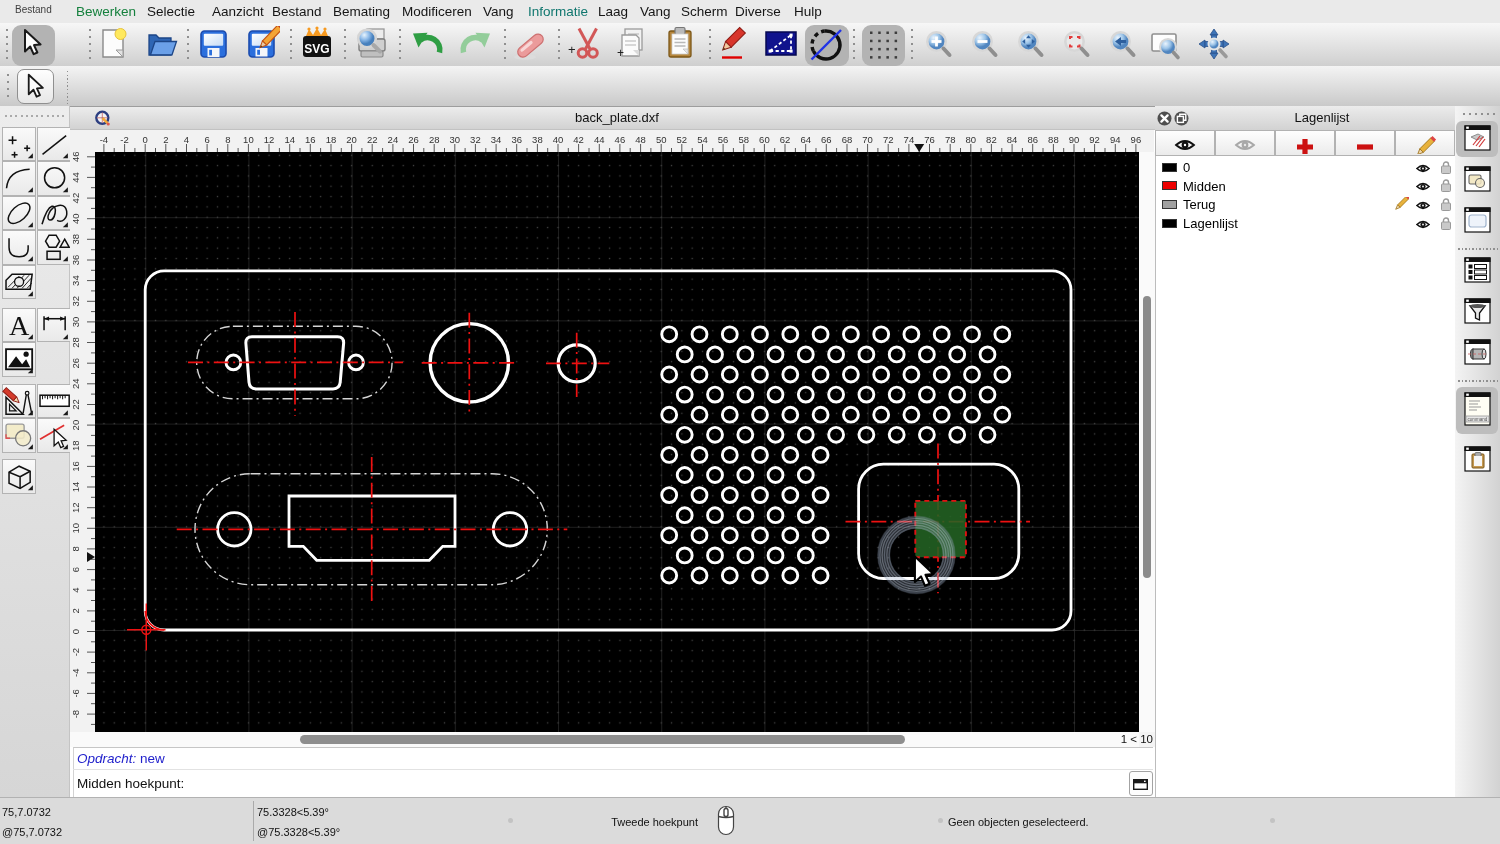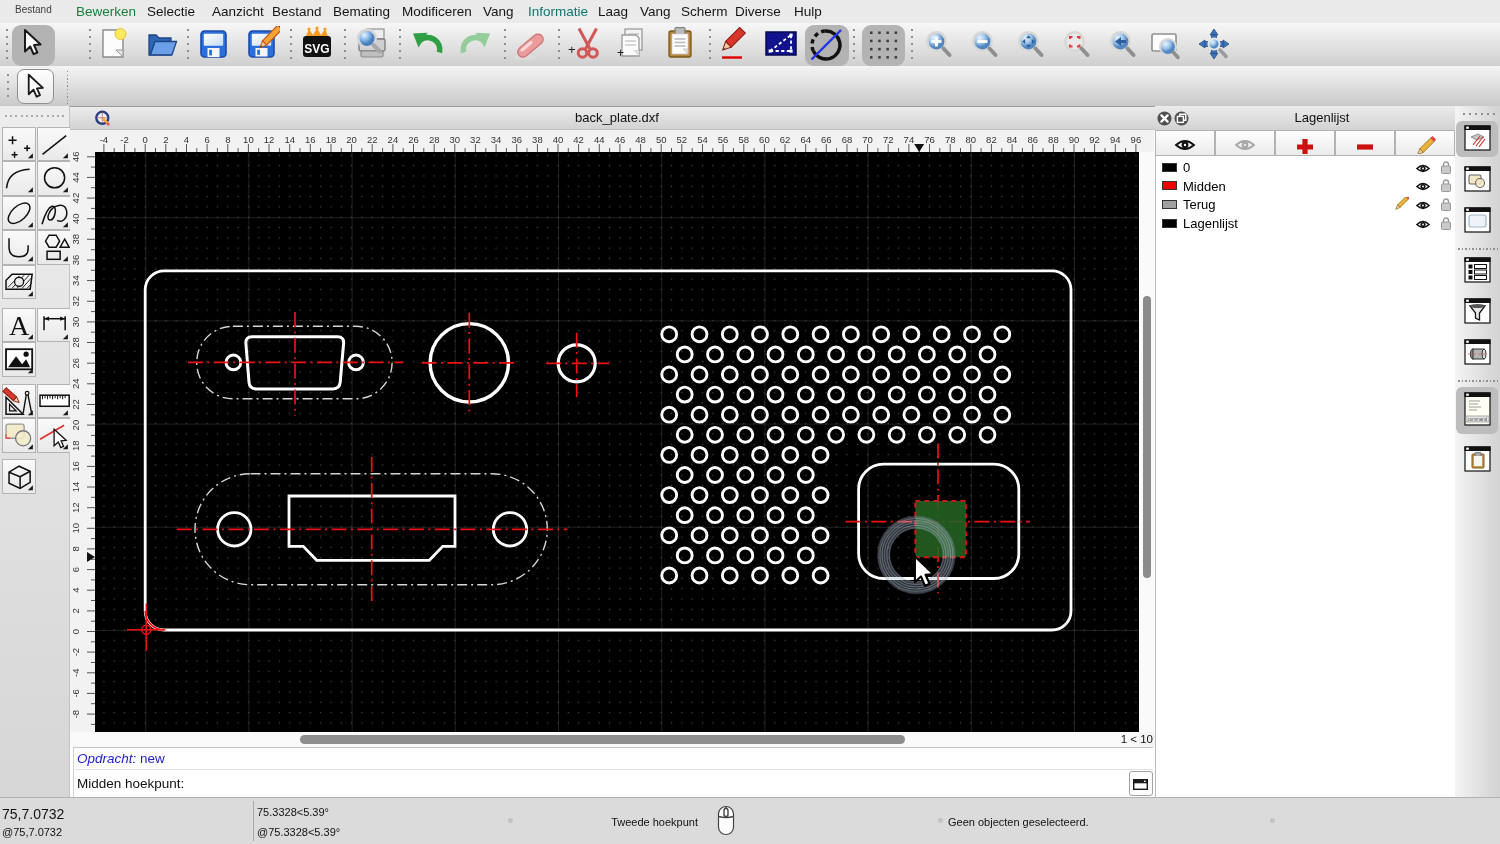--- a/index.html
+++ b/index.html
@@ -917,21 +917,21 @@
 <div class="ab" style="left:73px;top:769px;width:1080px;height:1px;background:#e2e2e2"></div>
 <div class="ab" style="left:77px;top:776px;font-size:13.5px;color:#111">Midden hoekpunt:</div>
 <div class="ab" style="left:187px;top:771px;width:940px;height:25px;background:#fff"></div>
 <div class="ab" style="left:1129px;top:771px;width:24px;height:25px;border:1px solid #a3a3a3;border-radius:3px;background:#fdfdfd"></div>
 <svg class="ab" style="left:1133px;top:779px" width="15" height="11" viewBox="0 0 15 11">
     <rect x="0.7" y="0.7" width="13.6" height="9.6" fill="#fff" stroke="#1a1a1a" stroke-width="1.4"></rect>
     <rect x="0.7" y="0.7" width="13.6" height="3.6" fill="#1a1a1a"></rect>
     <rect x="11" y="1.6" width="1.6" height="1.4" fill="#fff"></rect>
   </svg>
 <div class="ab" style="left:0;top:797px;width:1500px;height:47px;background:#dbdbdb;border-top:1px solid #b2b2b2"></div>
-<div class="ab" style="left:2px;top:806px;font-size:14px;color:#111">75,7.0732</div>
+<div class="ab" style="left:2px;top:806px;font-size:11px;color:#111">75,7.0732</div>
 <div class="ab" style="left:2px;top:826px;font-size:11px;color:#111">@75,7.0732</div>
 <div class="ab" style="left:253px;top:801px;width:1px;height:40px;background:#aaa"></div>
 <div class="ab" style="left:257px;top:806px;font-size:11px;color:#111">75.3328&lt;5.39°</div>
 <div class="ab" style="left:257px;top:826px;font-size:11px;color:#111">@75.3328&lt;5.39°</div>
 <div class="ab" style="left:500px;top:816px;width:420px;height:14px"></div>
 <div class="ab" style="left:560px;top:816px;width:138px;height:14px;font-size:11px;color:#111;text-align:right">Tweede hoekpunt</div>
 <svg class="ab" style="left:716px;top:805px" width="20" height="31" viewBox="0 0 20 31">
     <rect x="2.5" y="1.5" width="15" height="28" rx="7.5" fill="#fff" stroke="#444" stroke-width="1.2"></rect>
     <path d="M2.5 11.5 Q10 13.5 17.5 11.5" fill="none" stroke="#444" stroke-width="1.6"></path>
     <line x1="10" y1="1.5" x2="10" y2="4" stroke="#444" stroke-width="1.4"></line>

